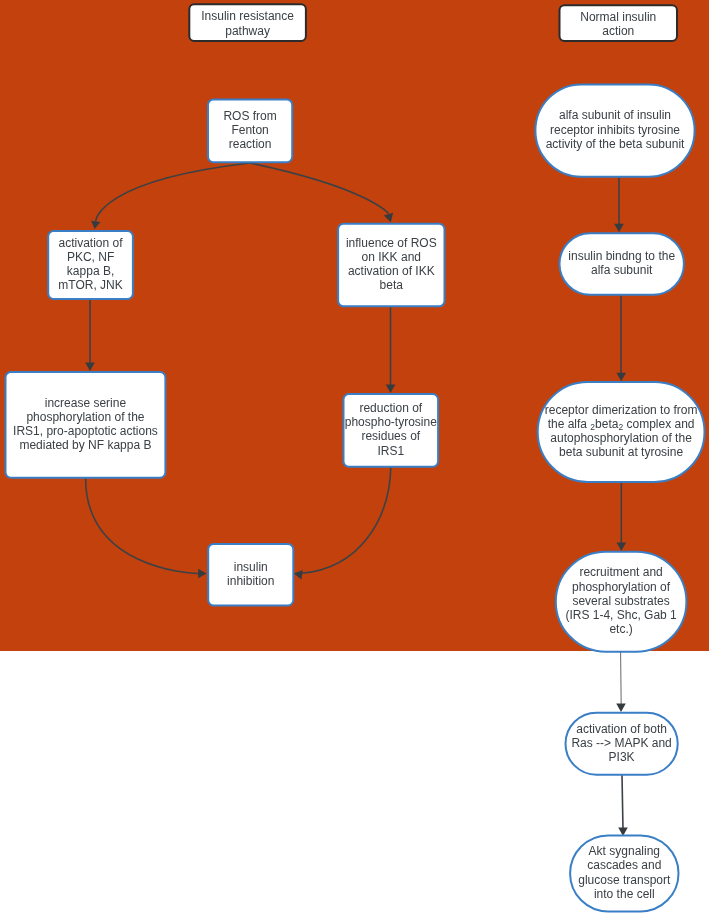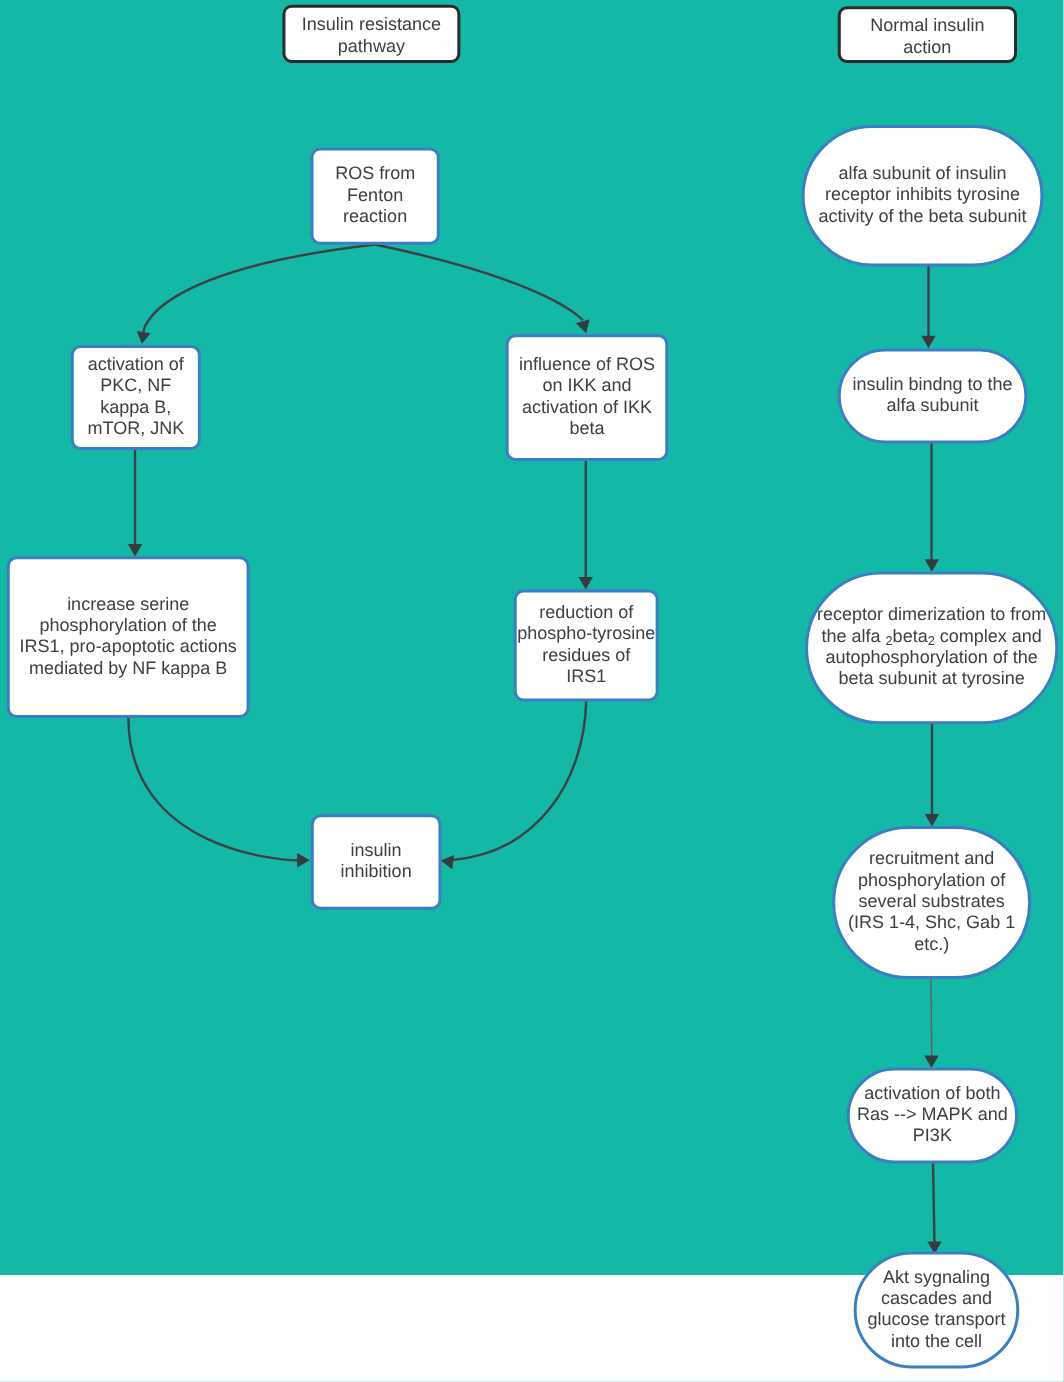--- a/index.html
+++ b/index.html
@@ -1,18 +1,18 @@
 <!DOCTYPE html>
 <html><head>
 <meta charset="utf-8">
 <style>
   html,body{margin:0;padding:0;background:#ffffff;}
   body{width:709px;height:921px;overflow:hidden;
        font-family:"Liberation Sans",sans-serif;}
-  #canvas{position:relative;width:709px;height:850px;background:#14b8a6;}
+  #canvas{position:relative;width:709px;height:651px;background:#c2410c;}
   #flow{position:absolute;left:0;top:0;width:709px;height:921px;display:block;
         shape-rendering:geometricPrecision;}
   .node-shape{fill:#ffffff;stroke:#3a7fc6;stroke-width:2px;}
   .title-shape{fill:#ffffff;stroke:#2b2b2b;stroke-width:2px;}
   .nlabel{font-family:"Liberation Sans",sans-serif;font-size:12px;fill:#3b4045;
           text-anchor:middle;white-space:pre;}
   .edge{fill:none;stroke:#3c4146;stroke-width:1.6px;stroke-linecap:butt;}
   .ahead{fill:#363b40;stroke:none;}
   .sub{font-size:8.5px;}
 </style>

